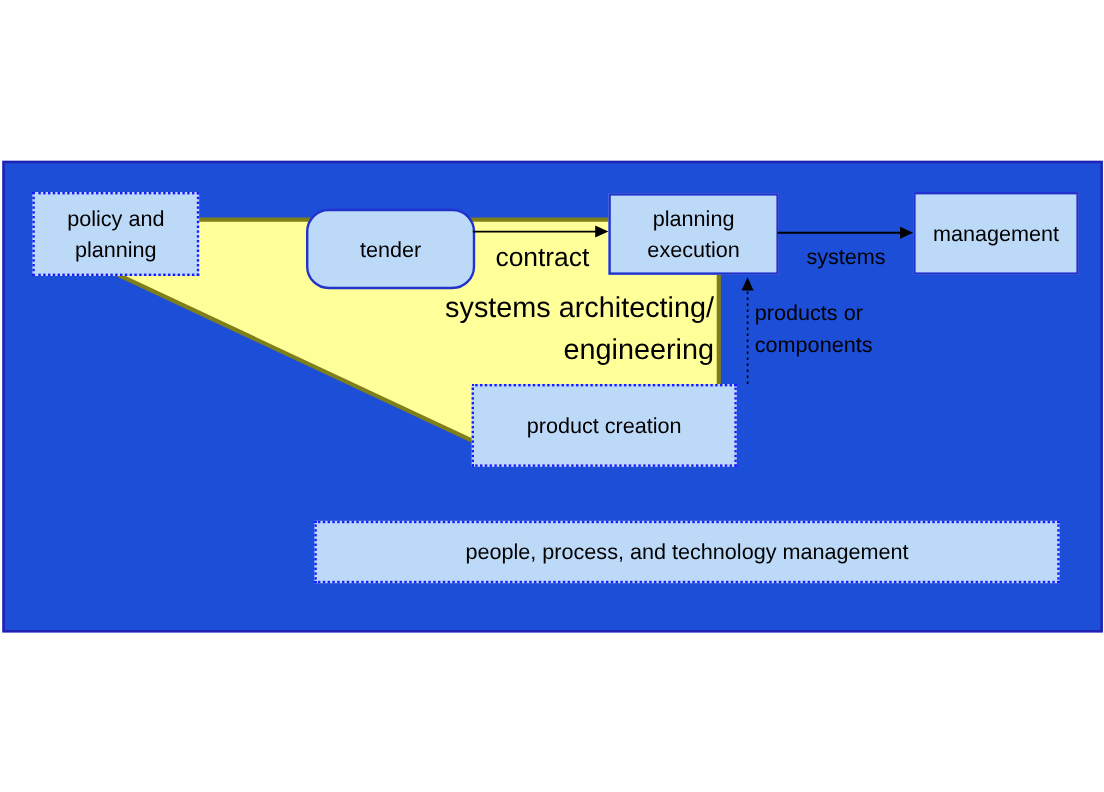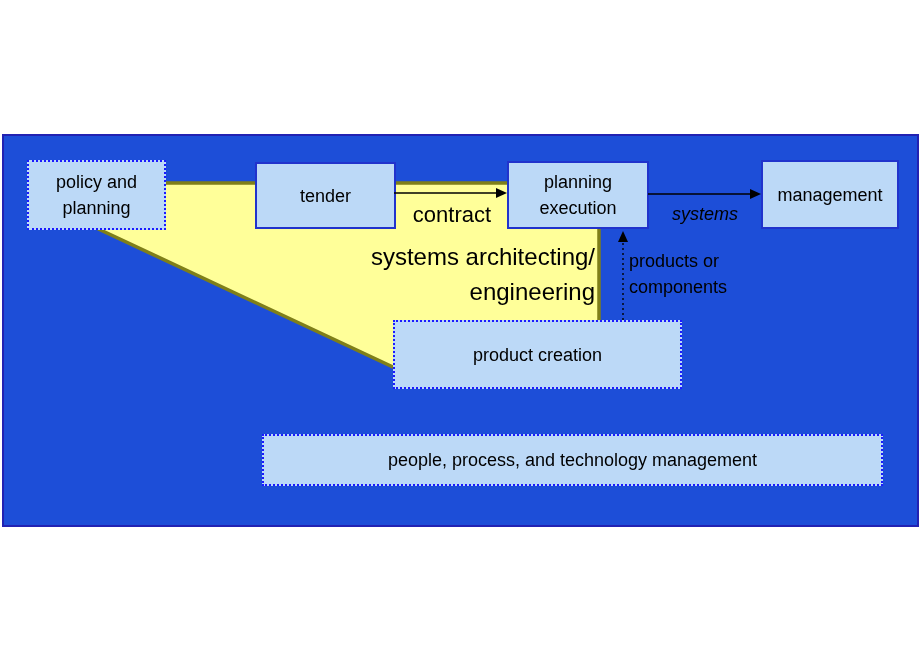--- a/index.html
+++ b/index.html
@@ -35,37 +35,37 @@
     justify-content: center;
     text-align: center;
     font-size: 18px;
     line-height: 26px;
     white-space: pre-line;
     z-index: 2;
   }
   .node.solid  { border: 2px solid #2133cc; }
   .node.dotted { border: 2px dotted #1a1aff; }
   .box-policy  { left: 23px;  top: 24px;  width: 139px; height: 70px; }
-  .box-tender  { left: 251px; top: 26px;  width: 141px; height: 67px; }
+  .box-tender  { left: 251px; top: 38px;  width: 141px; height: 67px; border-radius: 19px; }
   .box-proj    { left: 503px; top: 25px;  width: 142px; height: 68px; }
   .box-deploy  { left: 757px; top: 24px;  width: 138px; height: 69px; }
-  .box-product { left: 389px; top: 184px; width: 289px; height: 69px; }
+  .box-product { left: 389px; top: 184px; width: 221px; height: 69px; }
   .box-people  { left: 258px; top: 298px; width: 621px; height: 52px; }
   .flowlabel {
     position: absolute;
     z-index: 4;
     white-space: pre-line;
   }
   .lbl-contract {
     left: 392px; top: 66px; width: 112px;
     text-align: center; font-size: 22px;
   }
   .lbl-systems {
     left: 645px; top: 68px; width: 112px;
-    text-align: center; font-size: 18px; font-style: italic;
+    text-align: center; font-size: 18px;
   }
   .lbl-products {
     left: 625px; top: 112px;
     text-align: left; font-size: 18px; line-height: 26px;
   }
   .lbl-banner {
     right: 322px; top: 103px;
     text-align: right; font-size: 24px; line-height: 35px;
   }
 </style>

